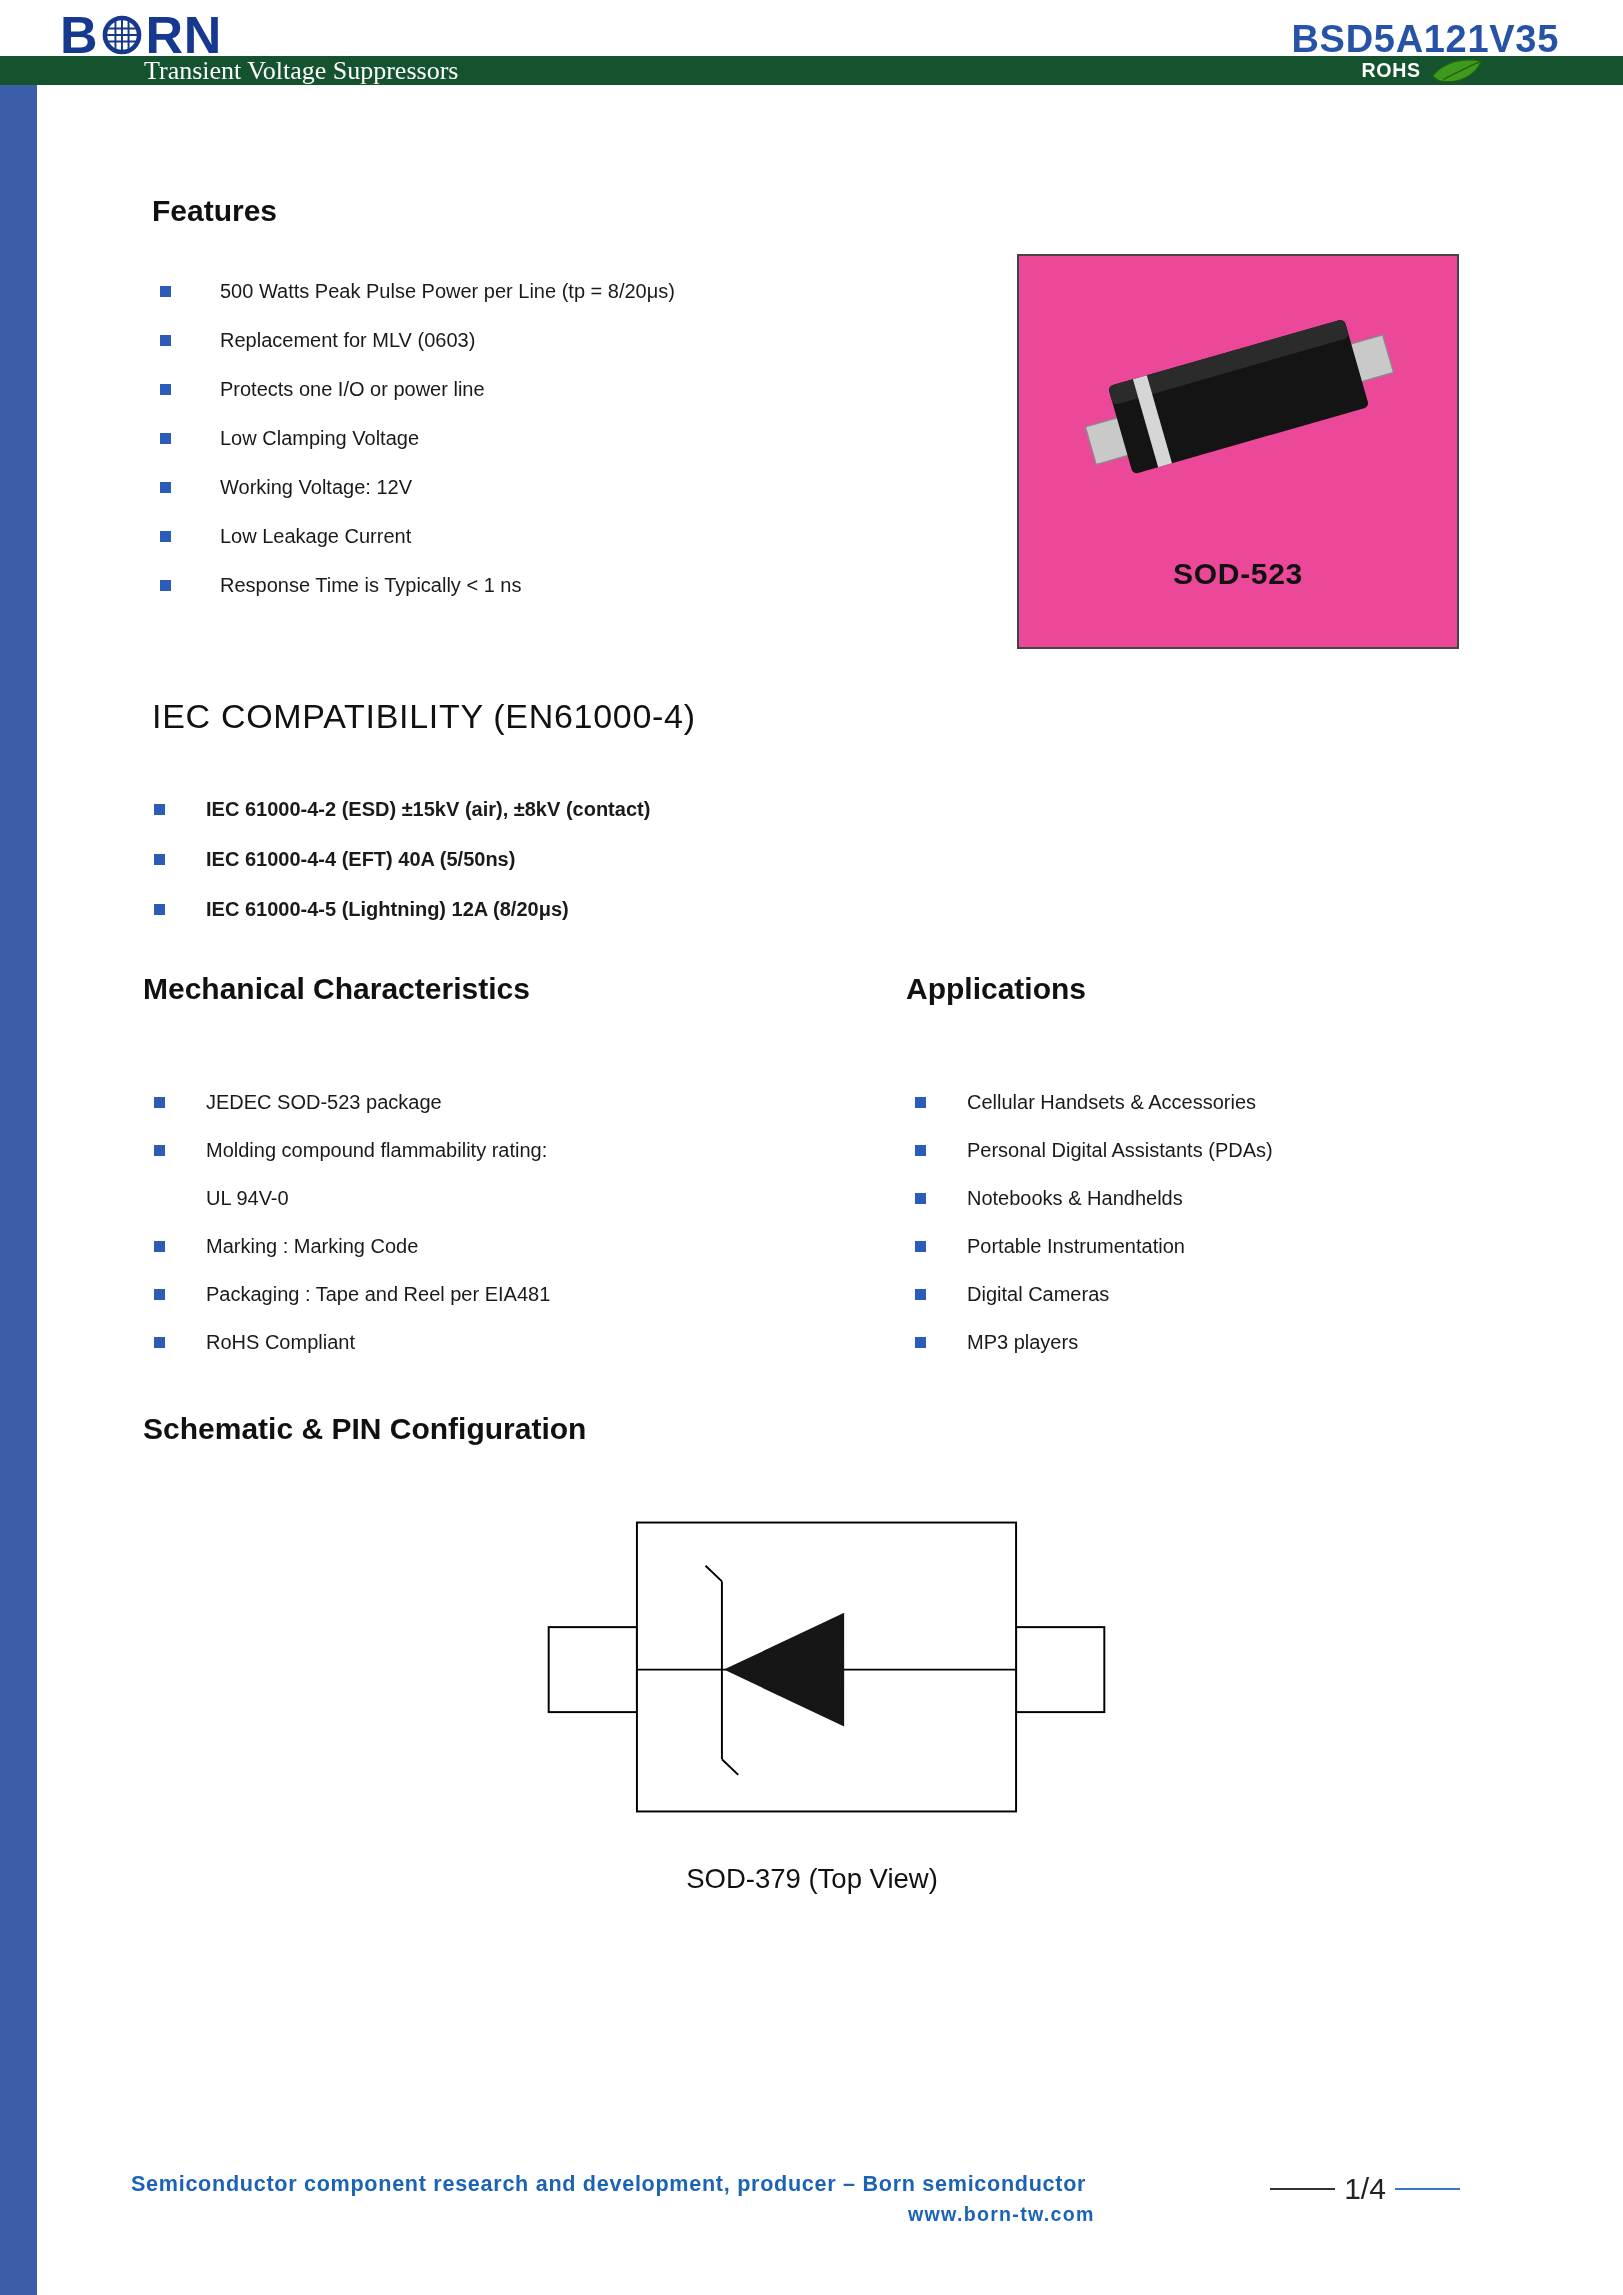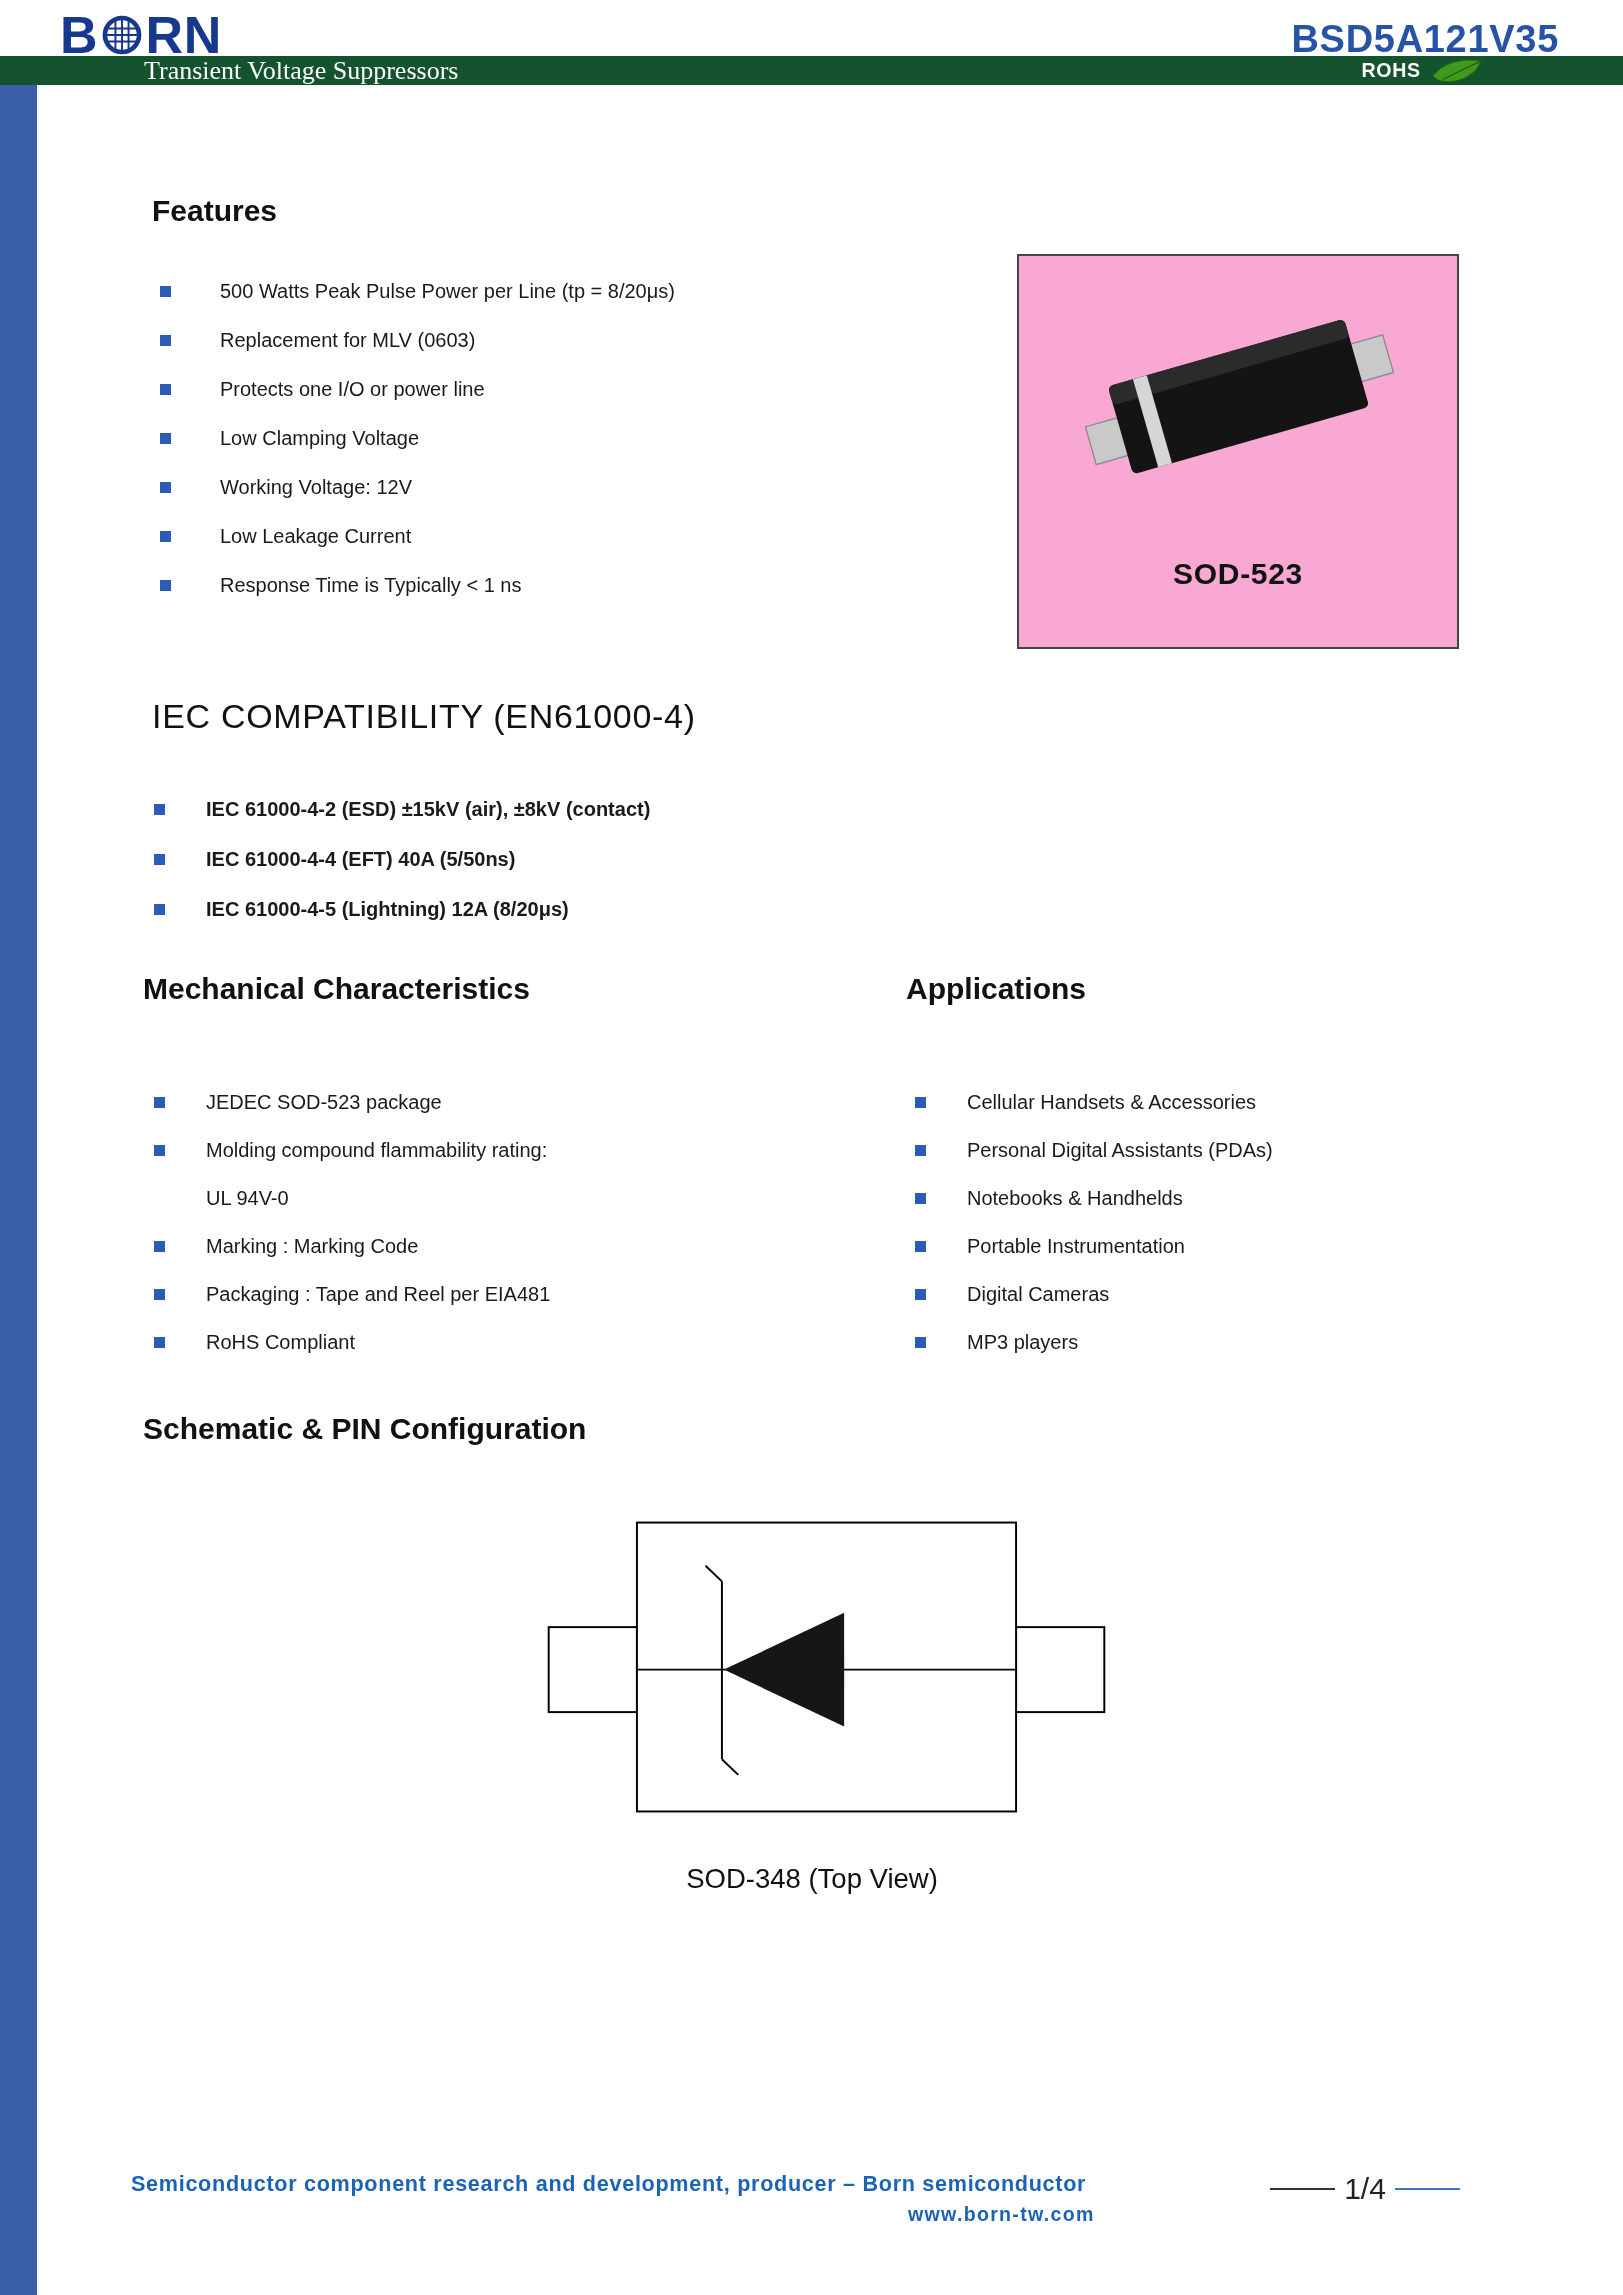--- a/index.html
+++ b/index.html
@@ -34,21 +34,21 @@
   .btxt{font-size:20px;color:#1a1a1a;}
   .bold .btxt{font-weight:bold;}
   .nobullet{padding-left:52px;}
 
   .feature-list .brow{height:49px;gap:8px;}
   .iec-list .brow{height:50px;}
   .mech-list .brow{height:48px;}
   .apps-list .brow{height:48px;}
 
   
-  .pkg-box{position:absolute;left:1017px;top:254px;width:442px;height:395px;border:2px solid #444;background:#f9a8d4;box-sizing:border-box;}
+  .pkg-box{position:absolute;left:1017px;top:254px;width:442px;height:395px;border:2px solid #444;background:#ec4899;box-sizing:border-box;}
   .pkg-art{position:absolute;left:50%;top:23.6px;transform:translateX(-50%);}
   .pkg-label{position:absolute;left:0;right:0;bottom:56px;text-align:center;font-size:30px;font-weight:bold;color:#111;letter-spacing:0.7px;}
 
   
   .schematic{position:absolute;left:542px;top:1516px;width:569px;height:302px;}
   .sch-caption{position:absolute;left:0;right:0;top:1863px;text-align:center;font-size:27.5px;color:#111;}
 
   
   .footer-line1{position:absolute;left:131px;top:2171px;font-size:21.6px;font-weight:bold;color:#1b63b5;letter-spacing:0.7px;text-align:right;}
   .footer-url{position:absolute;left:908px;top:2203px;font-size:19.6px;font-weight:bold;color:#1b63b5;letter-spacing:1.3px;}
@@ -218,21 +218,21 @@
     <rect x="10" y="170" width="135" height="130" fill="#ffffff" stroke="#000" stroke-width="3"></rect>
     <rect x="725" y="170" width="135" height="130" fill="#ffffff" stroke="#000" stroke-width="3"></rect>
     <rect x="145" y="10" width="580" height="442" fill="#ffffff" stroke="#000" stroke-width="3"></rect>
     <line x1="145" y1="235" x2="725" y2="235" stroke="#000" stroke-width="3"></line>
     <line x1="275" y1="100" x2="275" y2="372" stroke="#000" stroke-width="3"></line>
     <line x1="275" y1="100" x2="250" y2="76" stroke="#000" stroke-width="3"></line>
     <line x1="275" y1="372" x2="300" y2="396" stroke="#000" stroke-width="3"></line>
     <polygon points="278,235 462,148 462,322" fill="#161616"></polygon>
   </svg>
 </div>
-<div class="sch-caption">SOD-348 (Top View)</div>
+<div class="sch-caption">SOD-379 (Top View)</div>
 
 <div class="footer-line1">Semiconductor component research and development, producer – Born semiconductor</div>
 <div class="footer-url">www.born-tw.com</div>
 <div class="page-num-wrap">
   <span class="dash l"></span>
   <span class="page-num">1/4</span>
   <span class="dash r"></span>
 </div>
 
 

